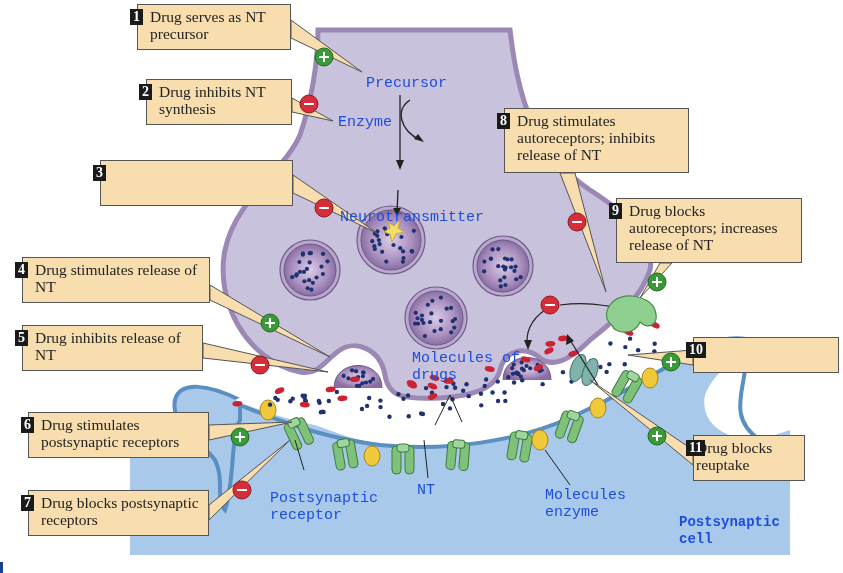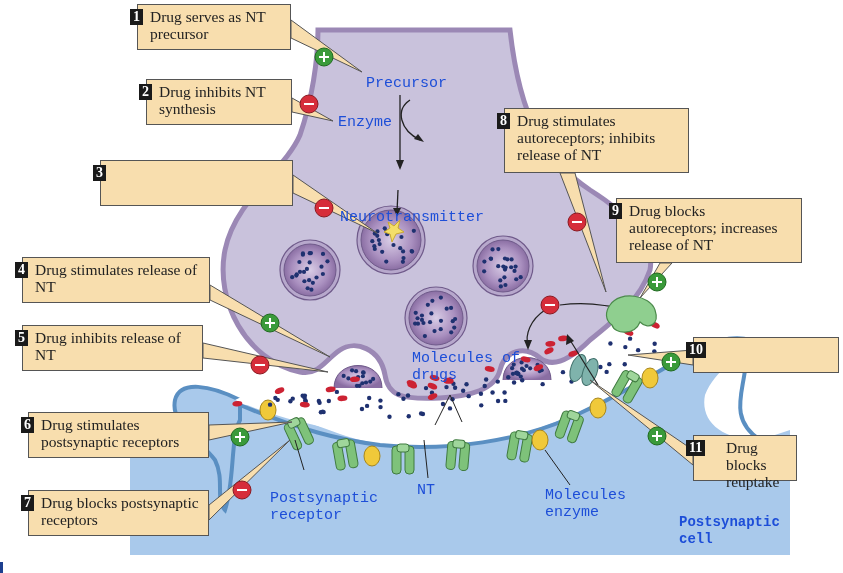--- a/index.html
+++ b/index.html
@@ -463,17 +463,17 @@
     <span class="num">8</span>
     <span>Drug stimulates autoreceptors; inhibits release of NT</span>
   </div>
   <div class="callout" style="left:616px;top:198px;width:186px;height:65px;padding-left:12px;">
     <span class="num">9</span>
     <span>Drug blocks autoreceptors; increases release of NT</span>
   </div>
   <div class="callout" style="left:693px;top:337px;width:146px;height:36px;padding-left:18px;">
     <span class="num">10</span>
   </div>
-  <div class="callout" style="left:693px;top:435px;width:104px;height:46px;padding-left:32px;">
+  <div class="callout" style="left:693px;top:435px;width:112px;height:46px;padding-left:2px;">
     <span class="num">11</span>
     <span>Drug blocks reuptake</span>
   </div>
 </div>
 
 </body></html>

